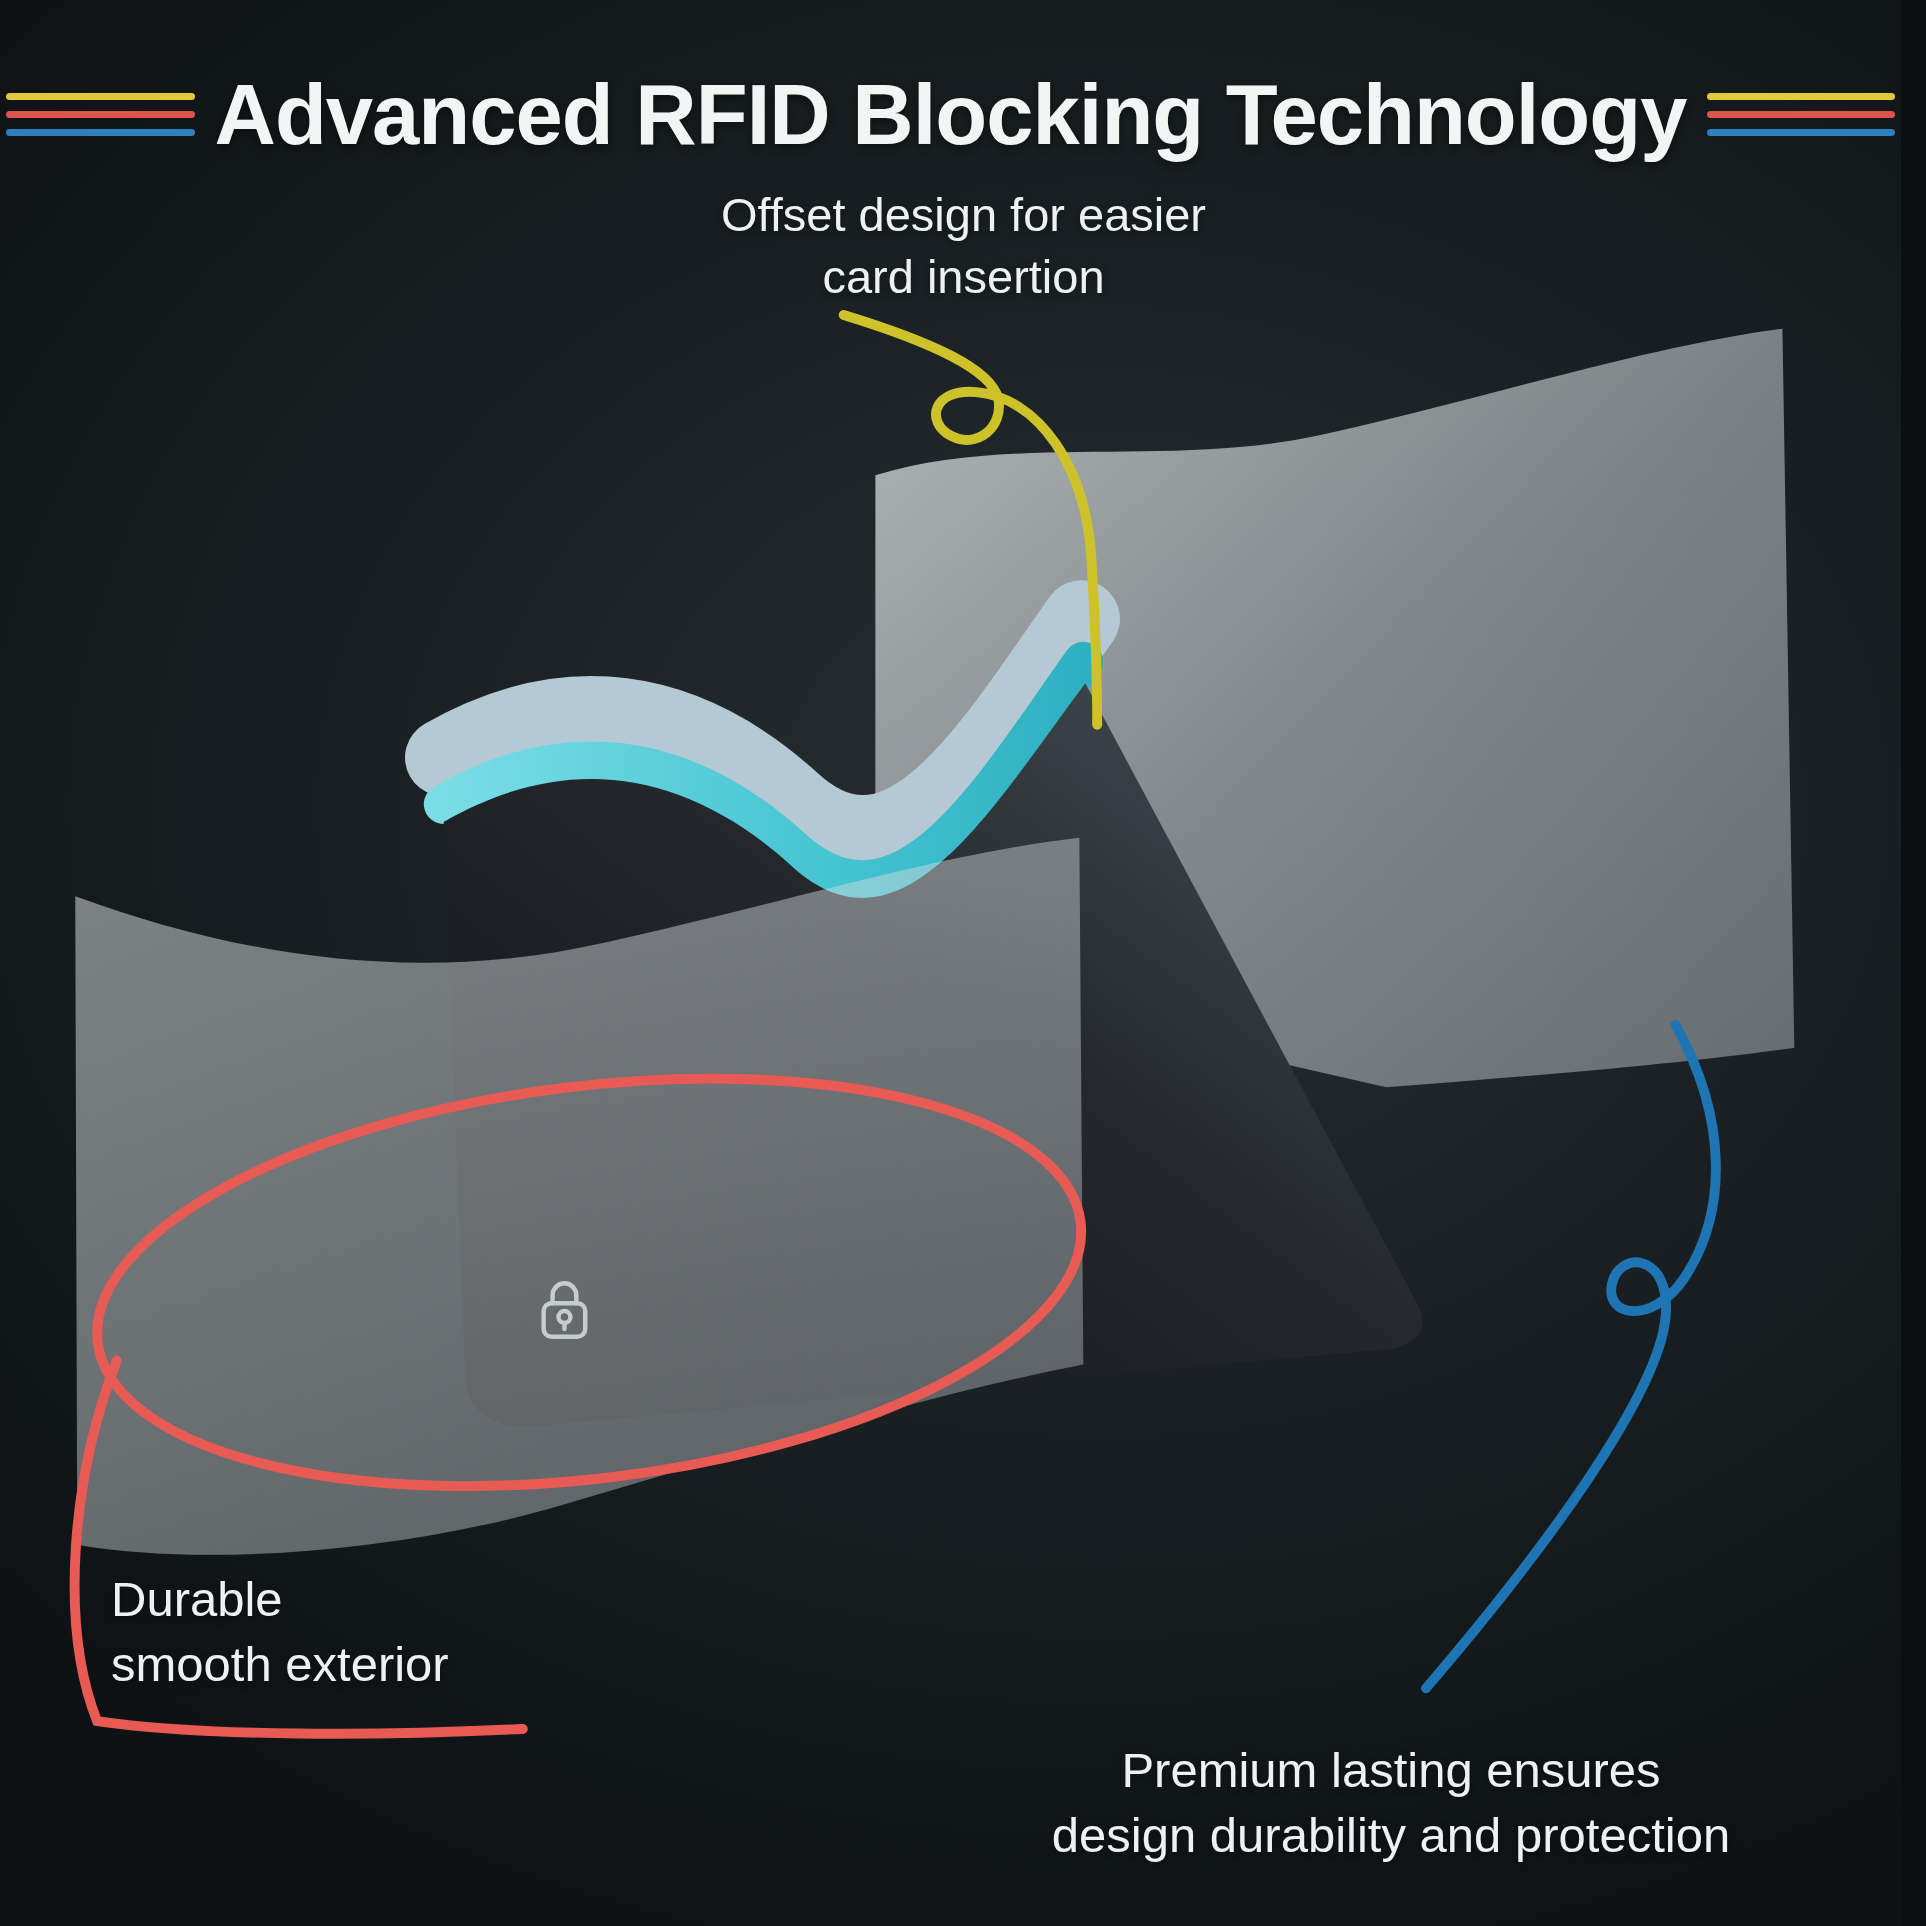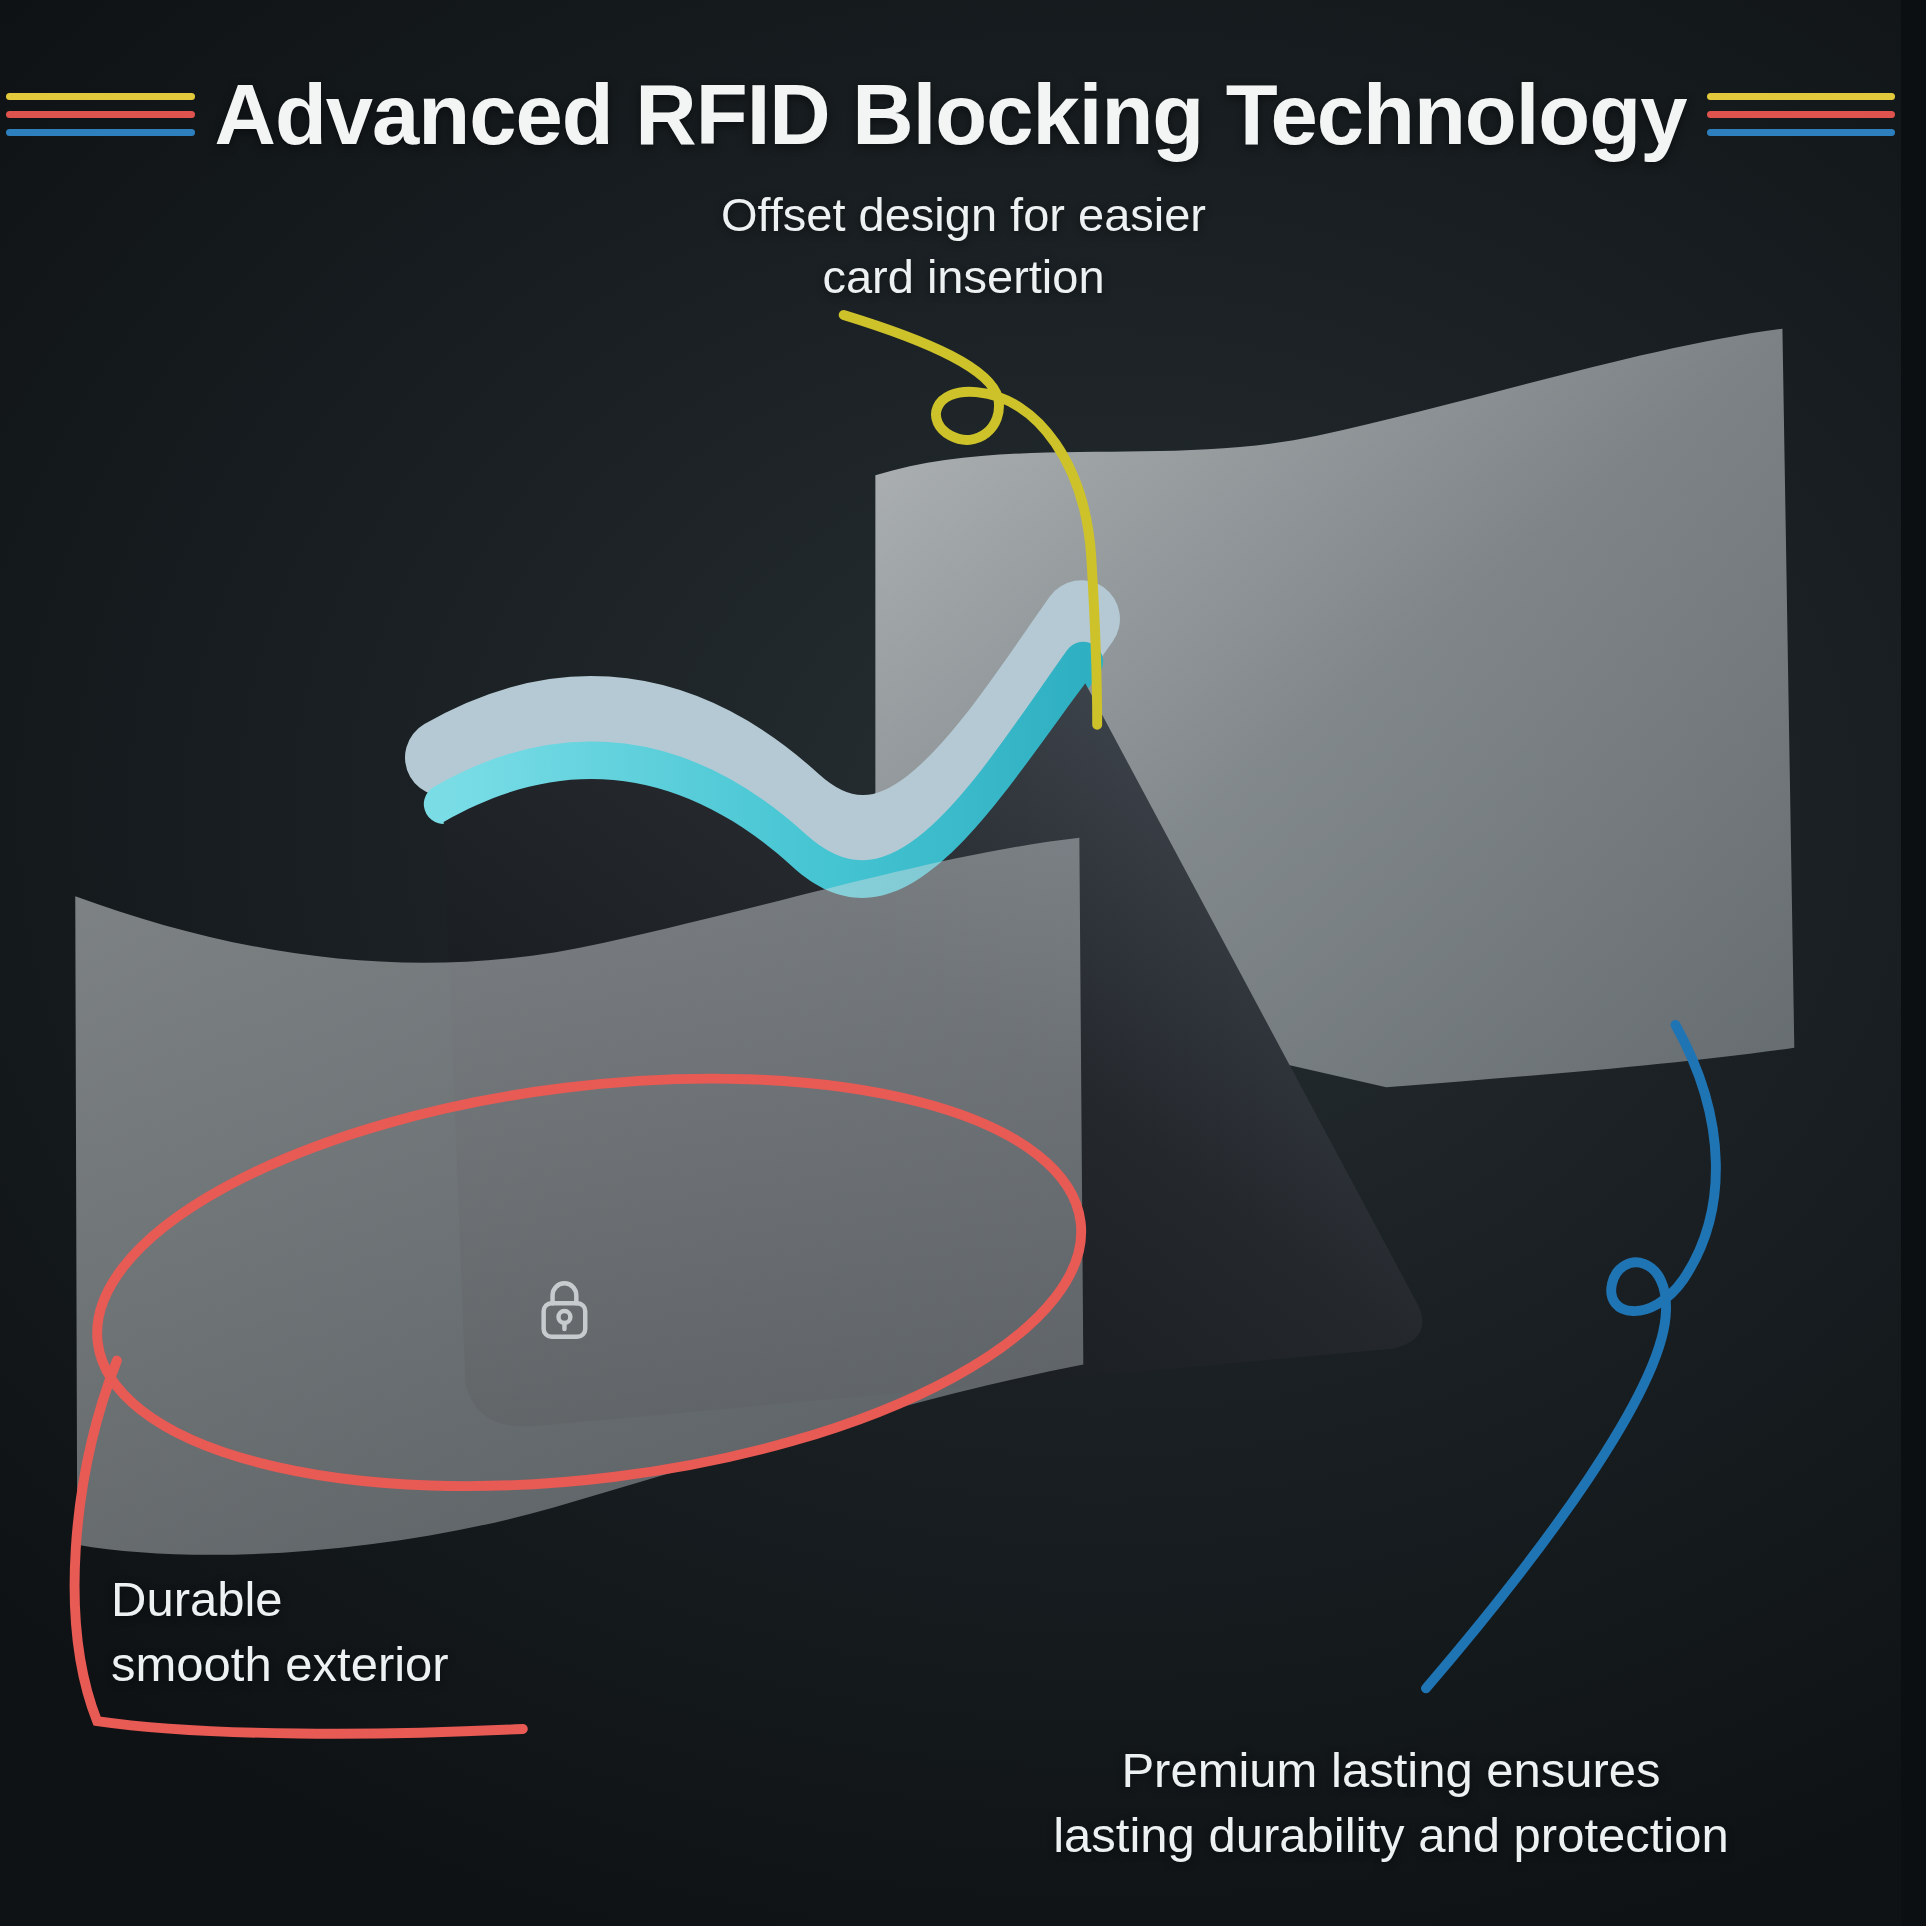--- a/index.html
+++ b/index.html
@@ -189,17 +189,17 @@
     <div>smooth exterior</div>
   </div>
 
   <div class="callout callout-offset">
     <div>Offset design for easier</div>
     <div>card insertion</div>
   </div>
 
   <div class="callout callout-aluminum">
     <div>Premium lasting ensures</div>
-    <div>lasting durability and protection</div>
+    <div>design durability and protection</div>
   </div>
 
 </div>
 
 
 </body></html>

